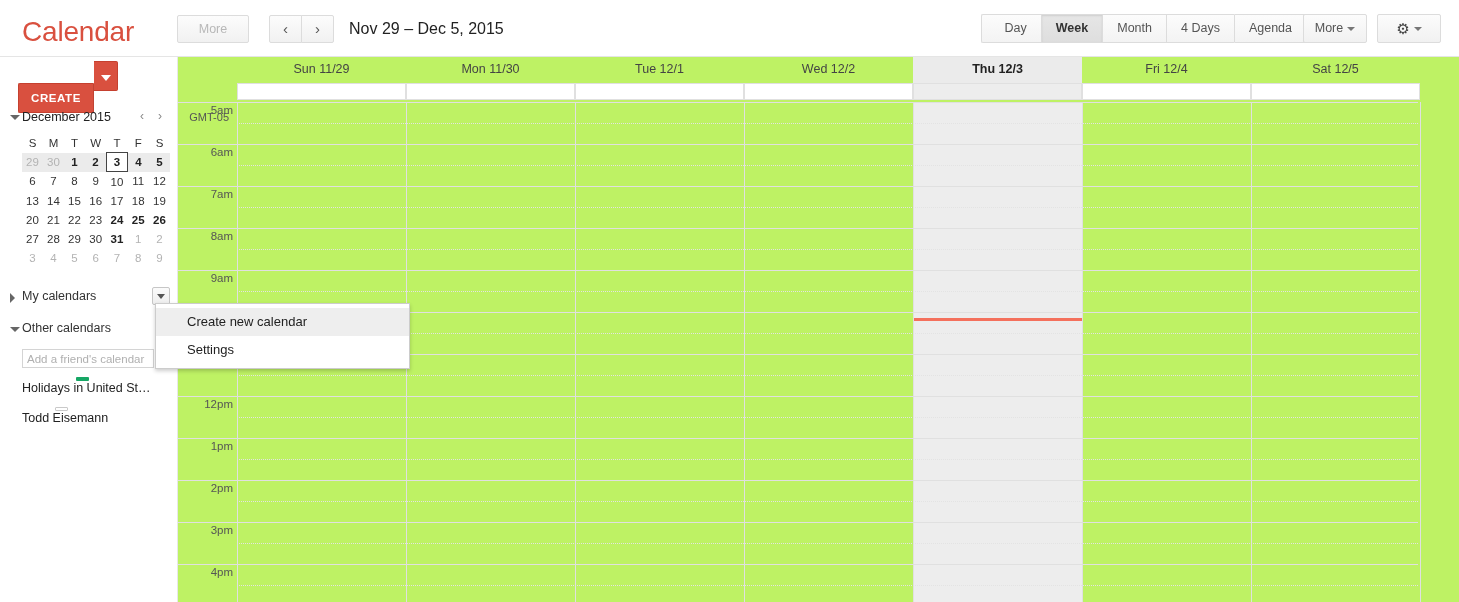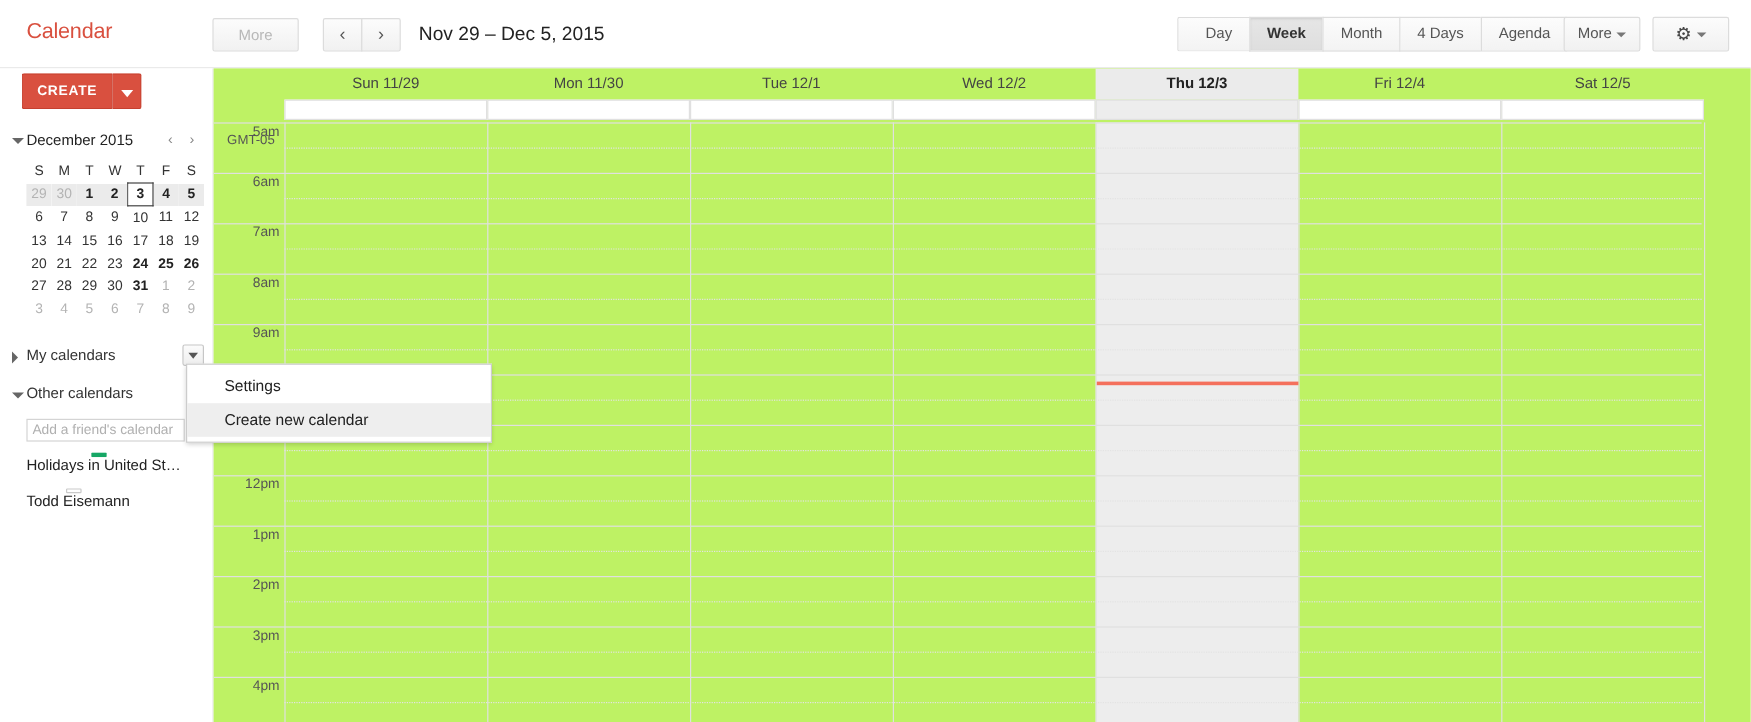--- a/index.html
+++ b/index.html
@@ -23,21 +23,21 @@
     position: absolute;
     left: 0; top: 0;
     width: 1459px; height: 57px;
     background: #fff;
     border-bottom: 1px solid #e5e5e5;
     box-sizing: border-box;
   }
   #brand {
     position: absolute;
     left: 22px; top: 16px;
-    font-size: 18px;
+    font-size: 28px;
     color: #d9503f;
     letter-spacing: -0.2px;
     font-family: "Liberation Sans", sans-serif;
   }
   .btn {
     box-sizing: border-box;
     background: #f8f8f8;
     background-image: linear-gradient(#fcfcfc, #f1f1f1);
     border: 1px solid #dcdcdc;
     border-radius: 2px;
@@ -163,20 +163,21 @@
     color: #fff;
     font-size: 11.5px;
     font-weight: bold;
     letter-spacing: 0.6px;
     text-align: center;
     border-radius: 2px 0 0 2px;
     border: 1px solid #c5402f;
     border-right: 1px solid #c04334;
     cursor: default;
     user-select: none;
+    margin-top: 22px;
   }
   #create-caret {
     box-sizing: border-box;
     width: 24px; height: 30px;
     background: #d9503f;
     border: 1px solid #c5402f;
     border-left: none;
     border-radius: 0 2px 2px 0;
     text-align: center;
     line-height: 29px;
@@ -687,15 +688,15 @@
         <div class="hour-label" style="top: 338px;">1pm</div>
         <div class="hour-label" style="top: 380px;">2pm</div>
         <div class="hour-label" style="top: 422px;">3pm</div>
         <div class="hour-label" style="top: 464px;">4pm</div>
       </div>
     <div id="nowline" style="top: 215.88px; left: 736px; width: 168px; background: rgb(244, 112, 92);"></div>
   </div>
 </div>
 
 <div id="cal-menu">
+    <div class="menu-item hover">Create new calendar</div>
     <div class="menu-item">Settings</div>
-    <div class="menu-item hover">Create new calendar</div>
   </div>
 
 </body></html>

